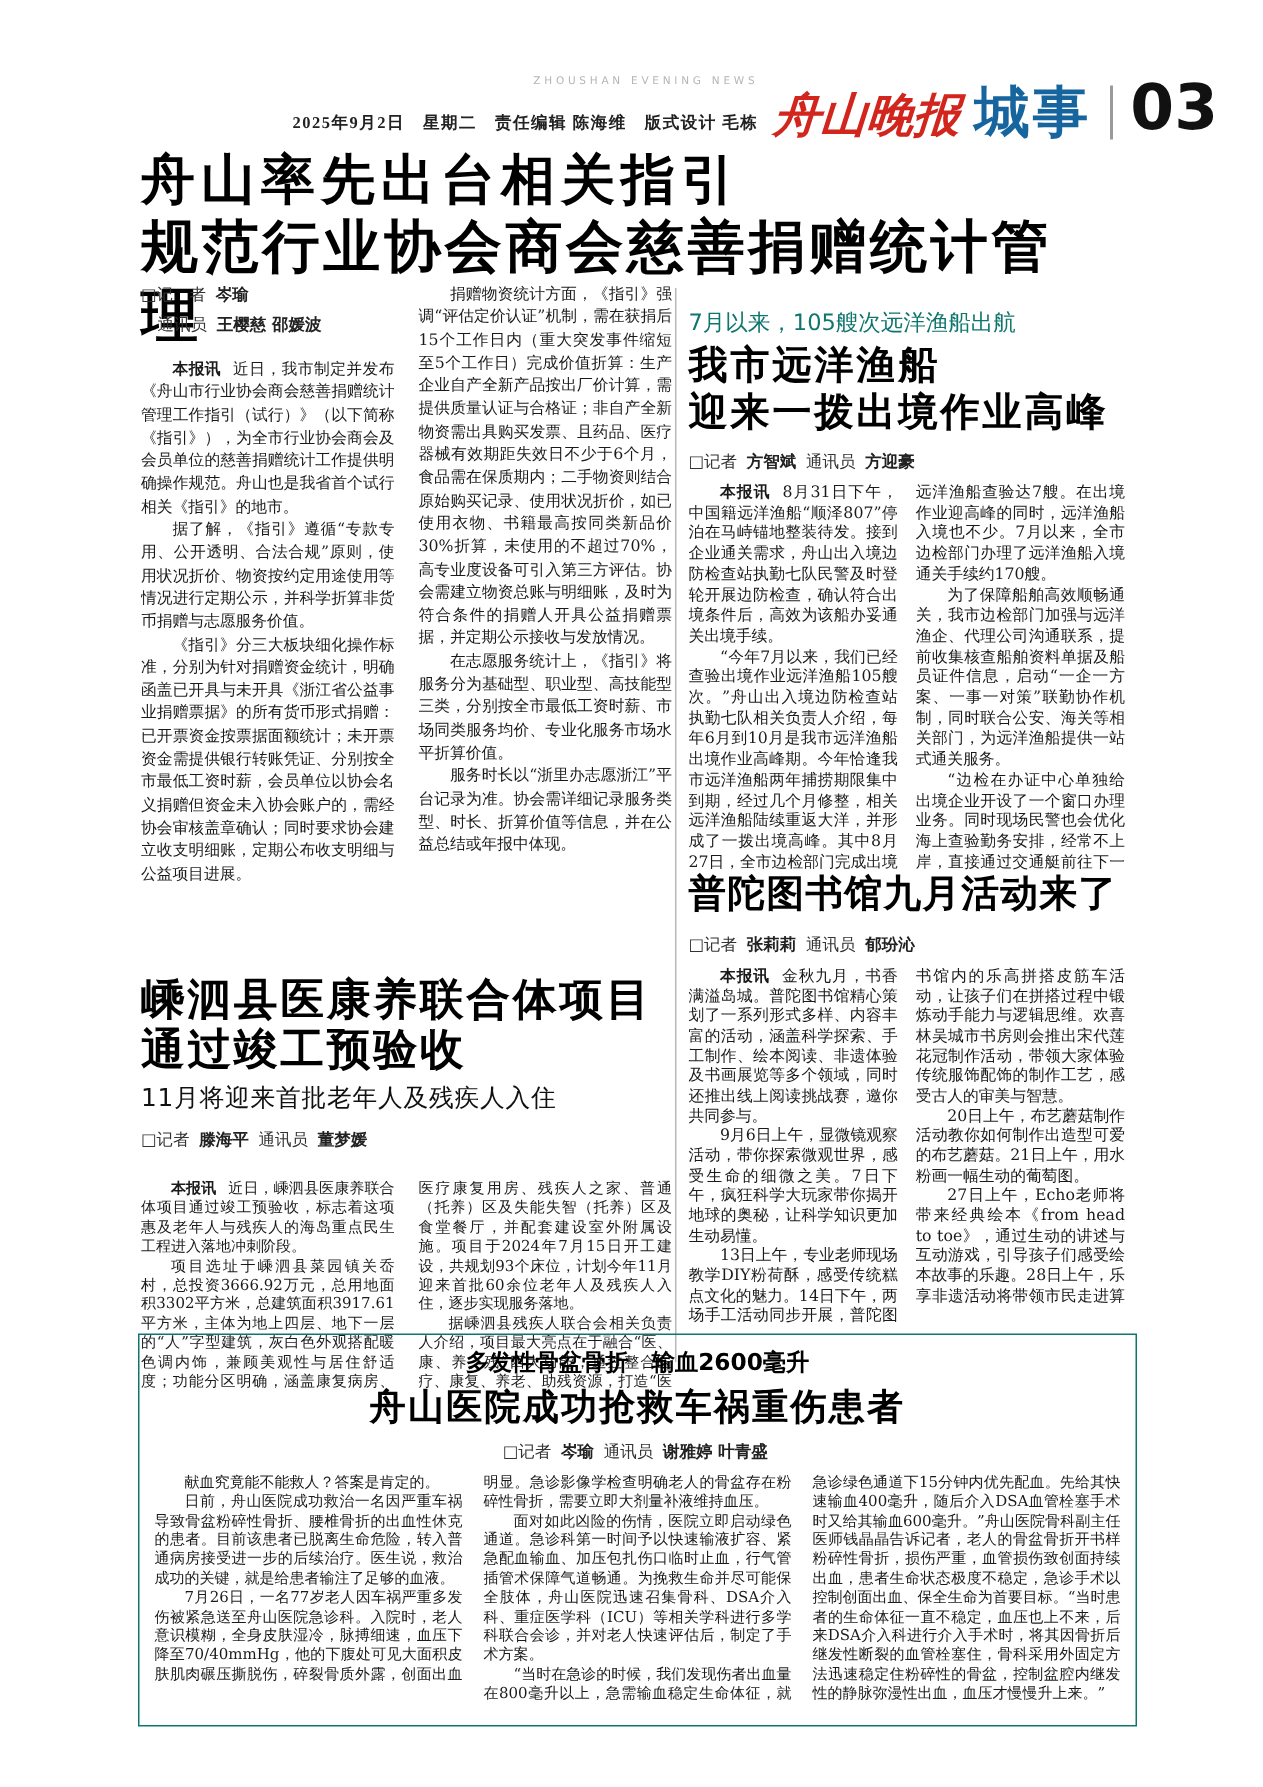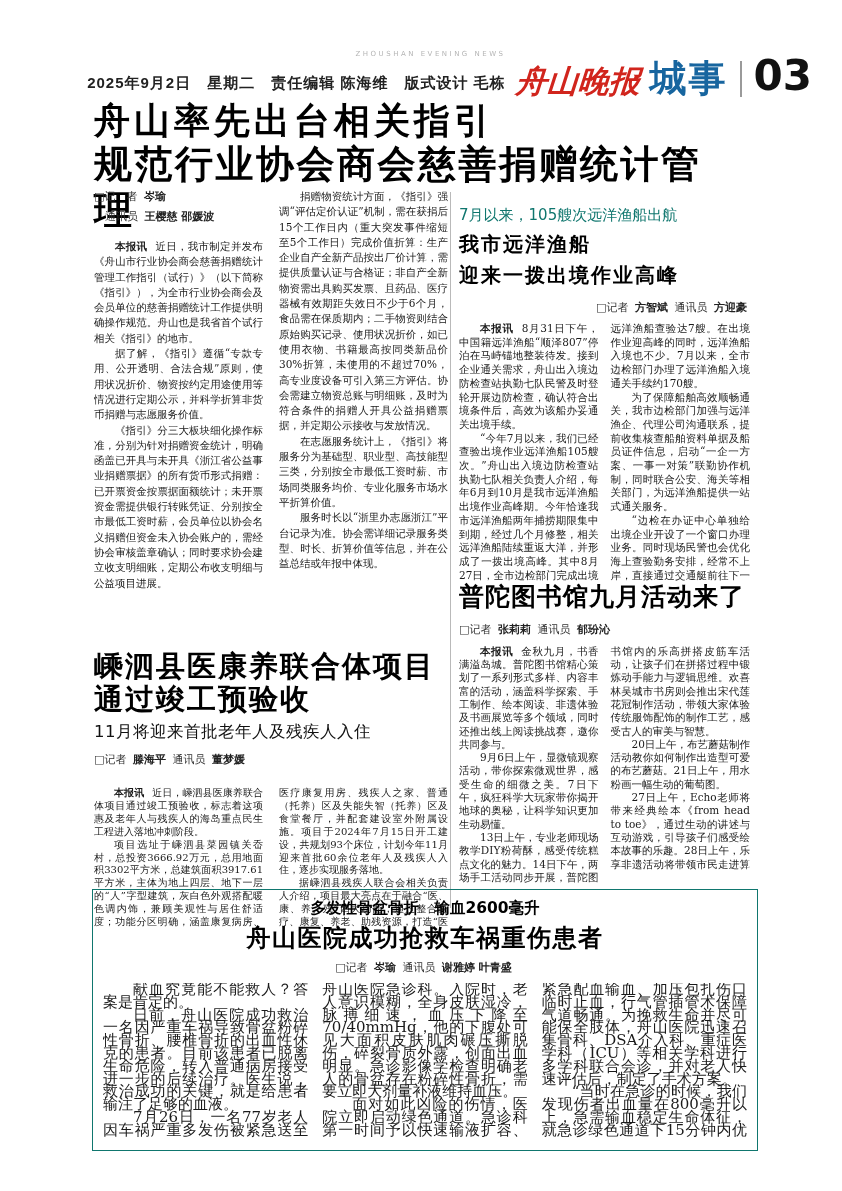--- a/index.html
+++ b/index.html
@@ -6,21 +6,21 @@
   .page{
     position:relative; width:842px; height:1191px; margin:0 auto;
     background:#ffffff; overflow:hidden;
     font-family:"DejaVu Serif","Liberation Serif",serif;
     color:#1a1a1a;
   }
   
   .masthead{position:absolute; top:50px; right:30px; display:flex; align-items:flex-end; gap:10px;}
   .mast-meta{text-align:right; padding-bottom:4px;}
   .mast-en{font-family:"DejaVu Sans",sans-serif; font-size:7px; letter-spacing:2.5px; color:#b5b5b5; white-space:nowrap;}
-  .mast-date{font-family:Liberation Sans, sans-serif; font-size:15px; font-weight:600; color:#222; letter-spacing:1px; white-space:nowrap; margin-top:16px;}
+  .mast-date{font-family:Liberation Serif, serif; font-size:11px; font-weight:600; color:#222; letter-spacing:1px; white-space:nowrap; margin-top:16px;}
   .mast-logo{font-family:"DejaVu Serif",serif; font-style:italic; font-weight:900; font-size:31px; color:#d1251d; white-space:nowrap; transform:skewX(-4deg); line-height:1;}
   .mast-section{font-family:"DejaVu Sans",sans-serif; font-weight:900; font-size:37px; color:#17659f; letter-spacing:2px; line-height:1;}
   .mast-sep{width:2px; height:36px; background:#9a9a9a; margin:0 2px;}
   .mast-page{font-family:"DejaVu Sans",sans-serif; font-weight:700; font-size:42px; color:#111; line-height:1;}
   
   .hl{font-family:"DejaVu Sans",sans-serif; font-weight:900; color:#000; margin:0;}
   .hl-main{position:absolute; left:94px; top:100px; width:640px;}
   .hl-main .l1{font-size:36px; letter-spacing:4px; line-height:1.18;}
   .hl-main .l2{font-size:38px; letter-spacing:2.5px; line-height:1.2;}
   
@@ -34,41 +34,41 @@
   
   .art1{position:absolute; left:94px; top:189px; width:354px; height:464px;
         column-count:2; font-size:10.5px; line-height:15.3px;}
   .art1 .byline{margin-bottom:4px; line-height:16px;}
   .art1 .byline-block{margin-bottom:14px;}
   
   .vrule{position:absolute; left:450px; top:192px; width:1px; height:716px; background:#b9b9b9;}
   
   .art2{position:absolute; left:459px; top:206px; width:291px;}
   .art2 .kicker{font-family:"DejaVu Sans",sans-serif; font-size:15px; font-weight:500; color:#0f766e; margin:0 0 4px 0;}
-  .art2 .hl2{font-size:20px; letter-spacing:2px; line-height:31px;}
-  .art2 .byline{margin-top:9px;text-align:right;}
+  .art2 .hl2{font-size:26px; letter-spacing:2px; line-height:31px;}
+  .art2 .byline{margin-top:9px;}
   .art2 .body-cols{column-count:2; column-gap:12px; margin-top:7px; height:272px; font-size:10.5px; line-height:13.7px;}
   
   .art3{position:absolute; left:459px; top:583px; width:291px;}
   .art3 .hl3{font-size:25px; letter-spacing:1px; line-height:1.15;font-family:Liberation Serif, serif;}
   .art3 .byline{margin-top:10px;}
   .art3 .body-cols{column-count:2; column-gap:12px; margin-top:8px; height:250px; font-size:10.5px; line-height:13.3px;}
   
   .art4{position:absolute; left:94px; top:650px; width:354px;}
   .art4 .hl4{font-size:29px; letter-spacing:2px; line-height:33px;}
   .art4 .subtitle{font-family:"DejaVu Sans",sans-serif; font-size:16.5px; font-weight:500; color:#111; margin:5px 0 0 0; letter-spacing:0.5px;}
   .art4 .byline{margin-top:9px;}
   .art4 .body-cols{column-count:2; column-gap:16px; margin-top:20px; height:150px; font-size:10px; line-height:12.9px;}
   
   .art5{position:absolute; left:92px; top:889px; width:666px; height:262px;
         border:1px solid #0f766e; box-sizing:border-box; padding:8px 10px 6px 10px;}
   .art5 .kicker{font-family:"DejaVu Sans",sans-serif; font-size:15.5px; font-weight:700; color:#000; margin:0;}
   .art5 .hl5{font-size:24px; letter-spacing:1.5px; margin:3px 0 6px 0;}
   .art5 .byline{margin-bottom:8px;}
-  .art5 .body-cols{column-count:3; column-gap:14px; height:158px; font-size:15px; line-height:12.8px;}
+  .art5 .body-cols{column-count:3; column-gap:14px; height:158px; font-size:10px; line-height:12.8px;}
 </style>
 </head>
 <body>
 
 <div class="page">
 
   <header class="masthead">
     <div class="mast-meta">
       <div class="mast-en">ZHOUSHAN EVENING NEWS</div>
       <div class="mast-date">2025年9月2日　星期二　责任编辑 陈海维　版式设计 毛栋</div>

